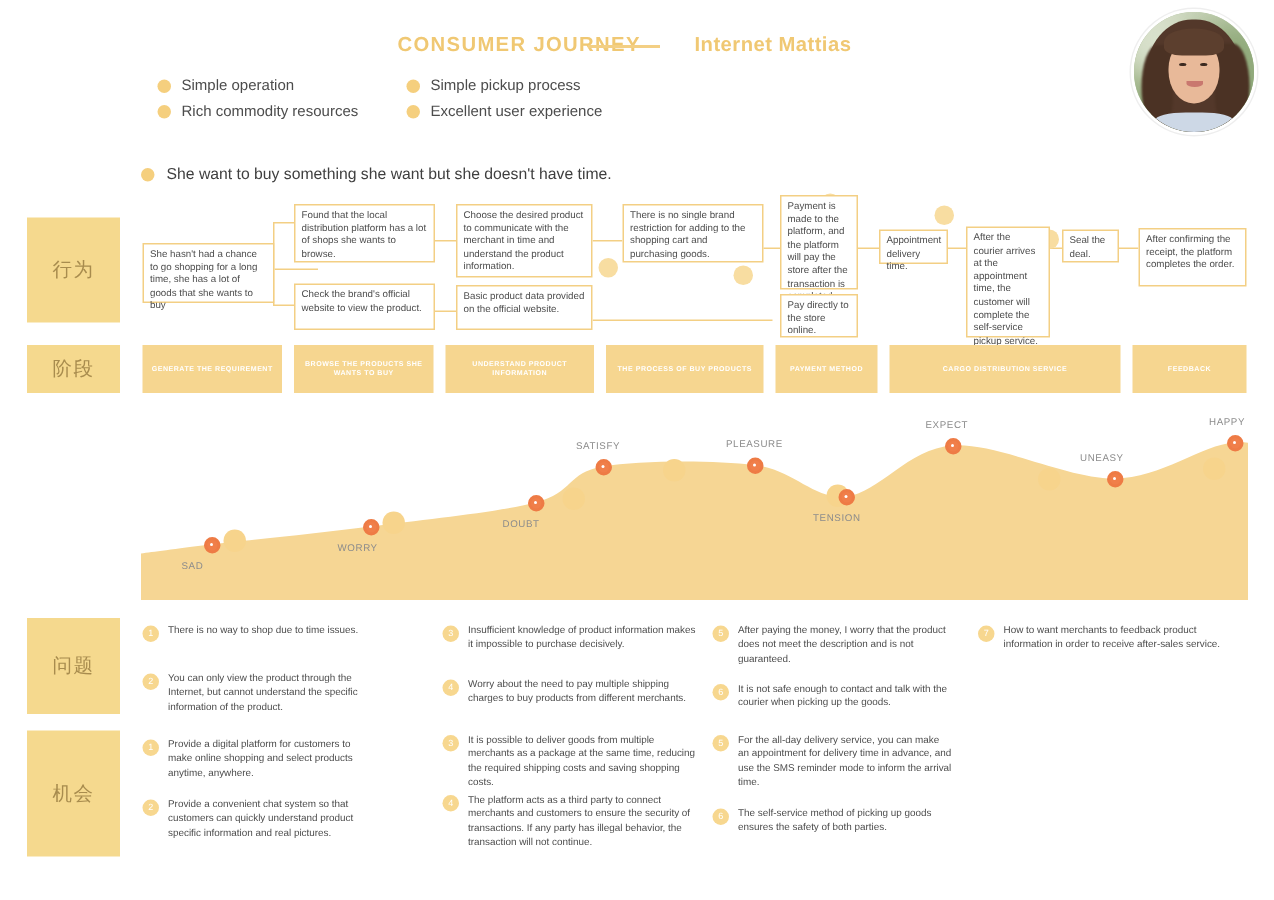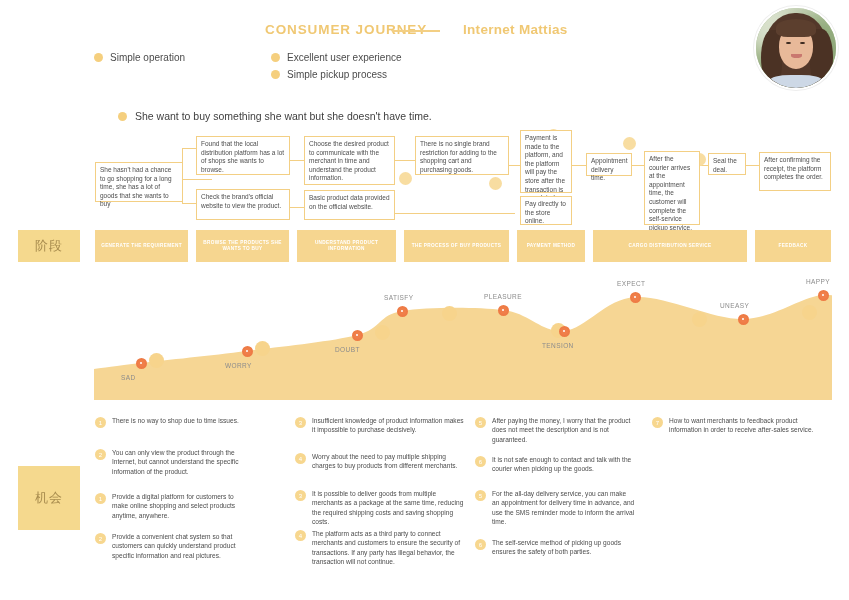--- a/index.html
+++ b/index.html
@@ -72,21 +72,21 @@
   .bullet-row { display: flex; align-items: flex-start; gap: 7px; }
   .bullet-row .txt { color: #4c4c4c; font-size: 9.5px; line-height: 12px; }
 
   
   .needs-col { position: absolute; }
   .needs-col .bullet-row { margin-bottom: 5px; }
   .needs-col .bullet-row .dot { margin-top: 1px; }
   .needs-col .txt { font-size: 10px; }
 
   
-  .scene { position: absolute; left: 94px; top: 110px; display: flex; align-items: center; gap: 8px; margin-left: 24px; }
+  .scene { position: absolute; left: 94px; top: 110px; display: flex; align-items: center; gap: 8px; }
   .scene .txt { font-size: 10.5px; color: #3f3f3f; }
 
   
   .bbox {
     position: absolute;
     border: 1px solid #f3cf84;
     background: #ffffff;
     color: #4d4d4d;
     font-size: 6.5px;
     line-height: 8.6px;
@@ -141,38 +141,44 @@
       <div class="hairL"></div>
       <div class="hairR"></div>
     <div class="face"></div>
       <div class="fringe"></div>
     <div class="eyeL"></div>
       <div class="eyeR"></div>
       <div class="mouth"></div>
     <div class="shirt"></div>
   </div>
 
+  <div class="rowlabel" style="top:145px;height:70px">行为</div>
   <div class="rowlabel" style="top:230px;height:32px">阶段</div>
-  <div class="rowlabel" style="top:466px;height:64px">机会</div>
-
-  <div class="needs-col" style="left:94px;top:52px;width:180px">
+  <div class="rowlabel" style="top:412px;height:64px">问题</div>
+  <div class="rowlabel" style="top:487px;height:84px">机会</div>
+
+  <div class="needs-col" style="left:105px;top:52px;width:180px">
     <div class="bullet-row">
       <span class="dot"></span>
       <span class="txt">Simple operation</span>
     </div>
+    <div class="bullet-row">
+      <span class="dot"></span>
+      <span class="txt">Rich commodity resources</span>
+    </div>
   </div>
 
   <div class="needs-col" style="left:271px;top:52px;width:200px">
     <div class="bullet-row">
       <span class="dot"></span>
-      <span class="txt">Excellent user experience</span>
+      <span class="txt">Simple pickup process</span>
     </div>
     <div class="bullet-row">
       <span class="dot"></span>
-      <span class="txt">Simple pickup process</span>
+      <span class="txt">Excellent user experience</span>
     </div>
   </div>
 
   <div class="scene">
     <span class="dot"></span>
     <span class="txt">She want to buy something she want but she doesn't have time.</span>
   </div>
 
   <div class="bline" style="left:182px;top:179px;width:30px;height:1px"></div>
   <div class="bline" style="left:182px;top:148px;width:1px;height:32px"></div>

